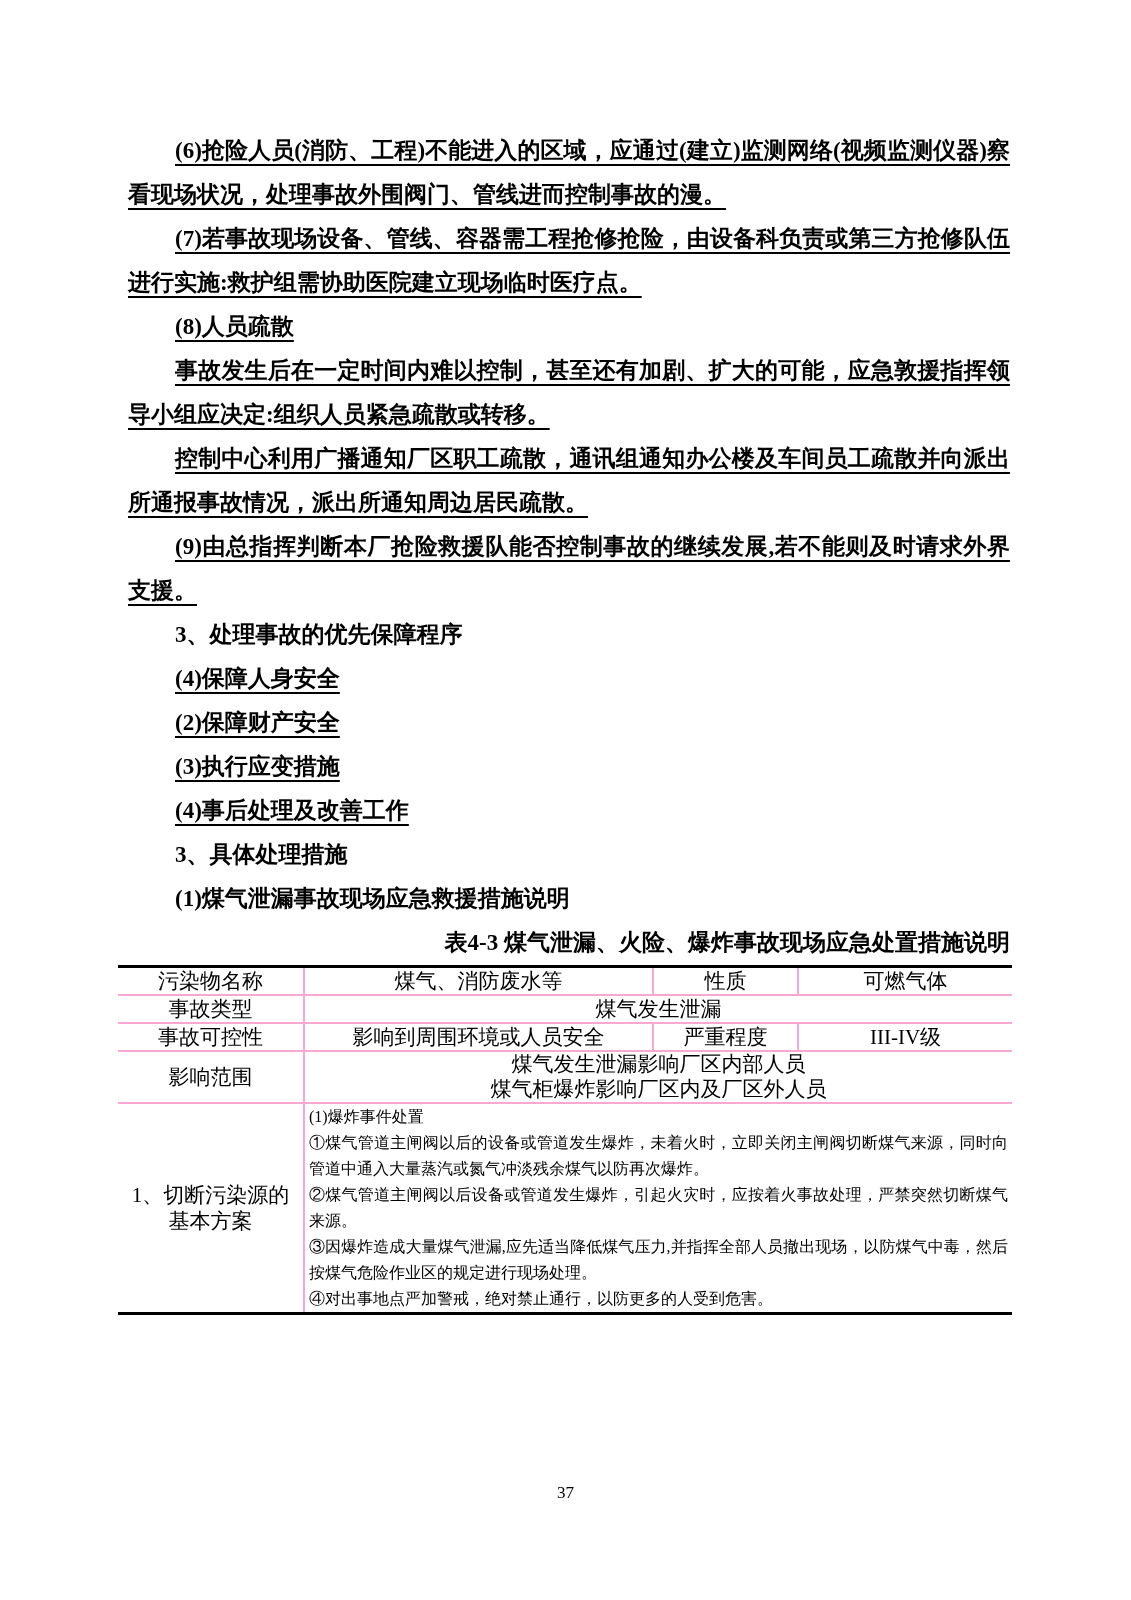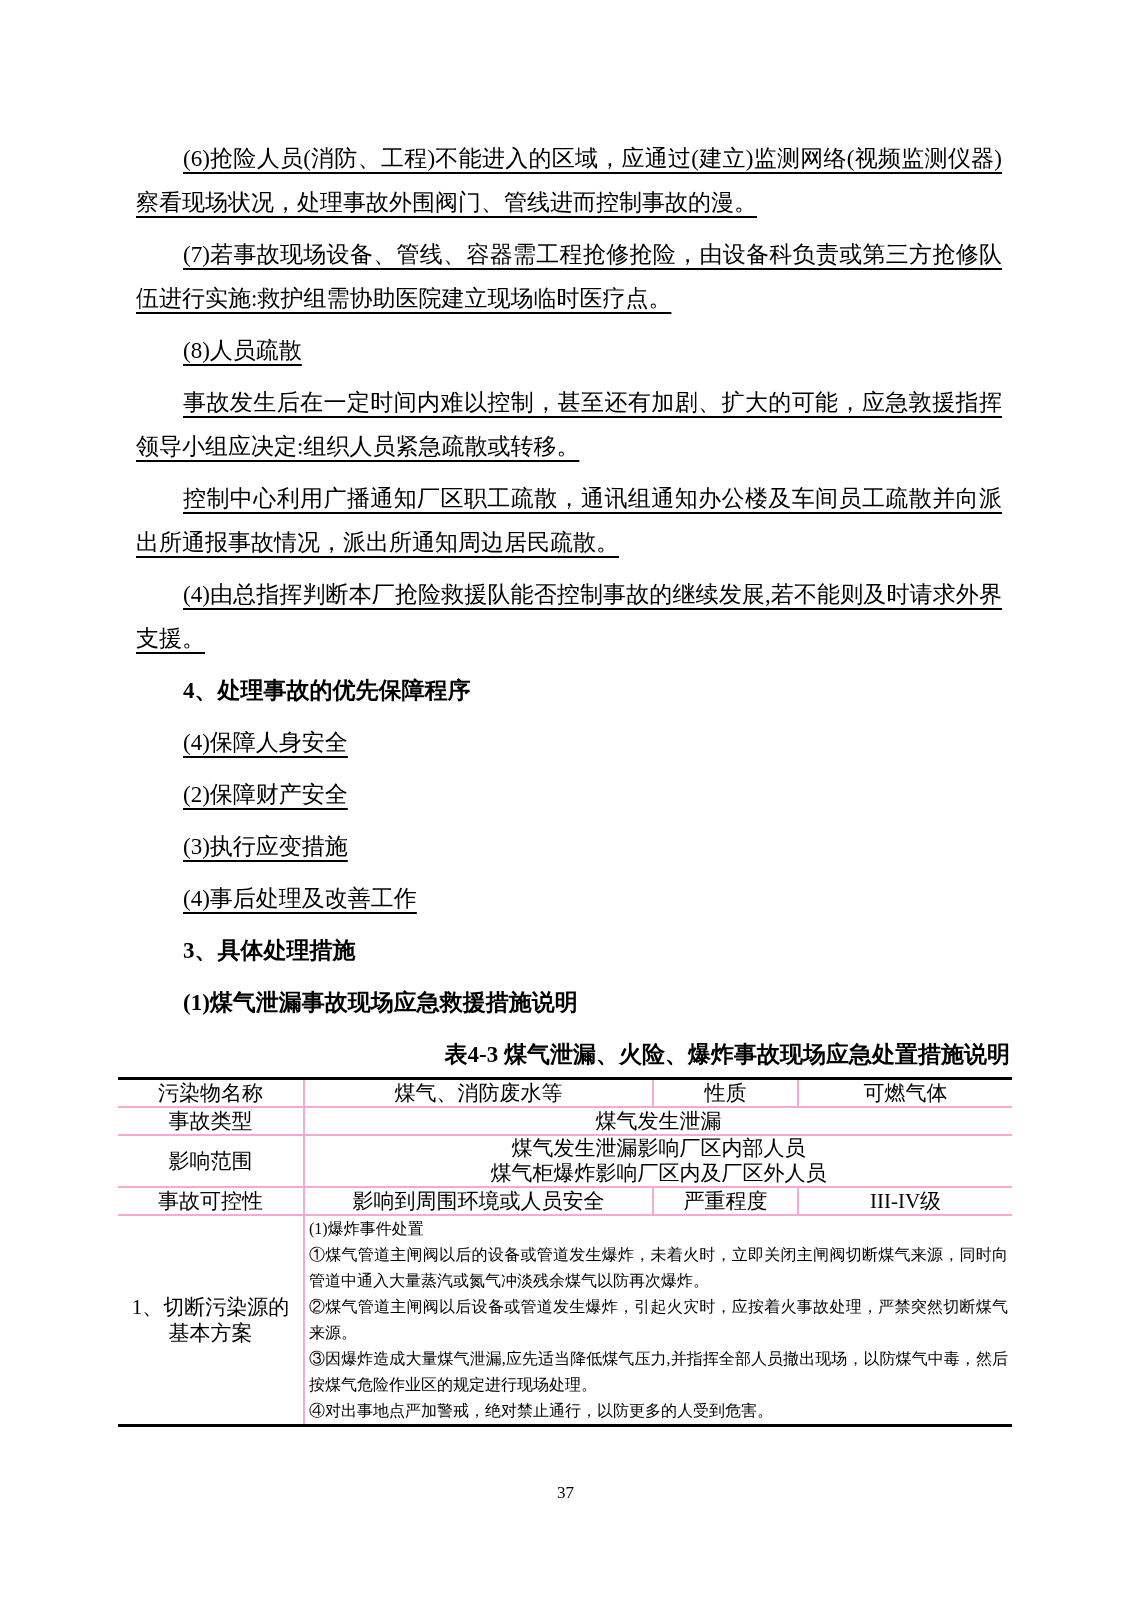--- a/index.html
+++ b/index.html
@@ -2,21 +2,21 @@
 <html><head>
 <meta charset="utf-8">
 <style>
   html,body{margin:0;padding:0;background:#ffffff;}
   body{
     width:1131px;height:1600px;position:relative;overflow:hidden;
     color:#000;font-family:"Liberation Serif","DejaVu Serif",serif;
   }
   .page{position:absolute;inset:0;background:#fff;}
   .content{position:absolute;left:128px;top:129px;width:882px;}
-  p.para{margin:8px;font-size:23px;line-height:44px;text-align:justify;letter-spacing:0;}
+  p.para{margin:0;font-size:23px;line-height:44px;text-align:justify;letter-spacing:0;font-weight:bold;}
   .indent{text-indent:47px;}
   .u{text-decoration:underline;text-decoration-thickness:1.5px;text-underline-offset:6px;}
   .bold{font-weight:bold;}
   p.tbl-caption{margin:0;font-size:23px;line-height:44px;font-weight:bold;text-align:right;}
   table.etable{
     border-collapse:collapse;table-layout:fixed;width:894px;margin-left:-10px;
     font-size:21px;
   }
   table.etable td{
     border:2px solid #f9a8d4;padding:0 4px;text-align:center;
@@ -39,23 +39,23 @@
 <body>
 
 <div class="page">
   <div class="content">
 
     <p class="para u indent">(6)抢险人员(消防、工程)不能进入的区域，应通过(建立)监测网络(视频监测仪器)察看现场状况，处理事故外围阀门、管线进而控制事故的漫。</p>
     <p class="para u indent">(7)若事故现场设备、管线、容器需工程抢修抢险，由设备科负责或第三方抢修队伍进行实施:救护组需协助医院建立现场临时医疗点。</p>
     <p class="para u indent">(8)人员疏散</p>
     <p class="para u indent">事故发生后在一定时间内难以控制，甚至还有加剧、扩大的可能，应急敦援指挥领导小组应决定:组织人员紧急疏散或转移。</p>
     <p class="para u indent">控制中心利用广播通知厂区职工疏散，通讯组通知办公楼及车间员工疏散并向派出所通报事故情况，派出所通知周边居民疏散。</p>
-    <p class="para u indent">(4)由总指挥判断本厂抢险救援队能否控制事故的继续发展,若不能则及时请求外界支援。</p>
+    <p class="para u indent">(9)由总指挥判断本厂抢险救援队能否控制事故的继续发展,若不能则及时请求外界支援。</p>
 
-    <p class="para bold indent">4、处理事故的优先保障程序</p>
+    <p class="para bold indent">3、处理事故的优先保障程序</p>
     <p class="para u indent">(4)保障人身安全</p>
     <p class="para u indent">(2)保障财产安全</p>
     <p class="para u indent">(3)执行应变措施</p>
     <p class="para u indent">(4)事后处理及改善工作</p>
     <p class="para bold indent">3、具体处理措施</p>
     <p class="para bold indent">(1)煤气泄漏事故现场应急救援措施说明</p>
 
     <p class="tbl-caption">表4-3  煤气泄漏、火险、爆炸事故现场应急处置措施说明</p>
 
     <table class="etable">
@@ -70,31 +70,31 @@
         <td>污染物名称</td>
         <td>煤气、消防废水等</td>
         <td>性质</td>
         <td>可燃气体</td>
       </tr>
       <tr>
         <td>事故类型</td>
         <td colspan="3">煤气发生泄漏</td>
       </tr>
       <tr>
+        <td>事故可控性</td>
+        <td>影响到周围环境或人员安全</td>
+        <td>严重程度</td>
+        <td>III-IV级</td>
+      </tr>
+      <tr>
         <td>影响范围</td>
         <td colspan="3" class="two-line">
           <div>煤气发生泄漏影响厂区内部人员</div>
           <div>煤气柜爆炸影响厂区内及厂区外人员</div>
         </td>
-      </tr>
-      <tr>
-        <td>事故可控性</td>
-        <td>影响到周围环境或人员安全</td>
-        <td>严重程度</td>
-        <td>III-IV级</td>
       </tr>
       <tr>
         <td class="cell-left">1、切断污染源的基本方案</td>
         <td colspan="3" class="cell-left measures-cell">
           <div>(1)爆炸事件处置</div>
           <div>①煤气管道主闸阀以后的设备或管道发生爆炸，未着火时，立即关闭主闸阀切断煤气来源，同时向管道中通入大量蒸汽或氮气冲淡残余煤气以防再次爆炸。</div>
           <div>②煤气管道主闸阀以后设备或管道发生爆炸，引起火灾时，应按着火事故处理，严禁突然切断煤气来源。</div>
           <div>③因爆炸造成大量煤气泄漏,应先适当降低煤气压力,并指挥全部人员撤出现场，以防煤气中毒，然后按煤气危险作业区的规定进行现场处理。</div>
           <div>④对出事地点严加警戒，绝对禁止通行，以防更多的人受到危害。</div>
         </td>

